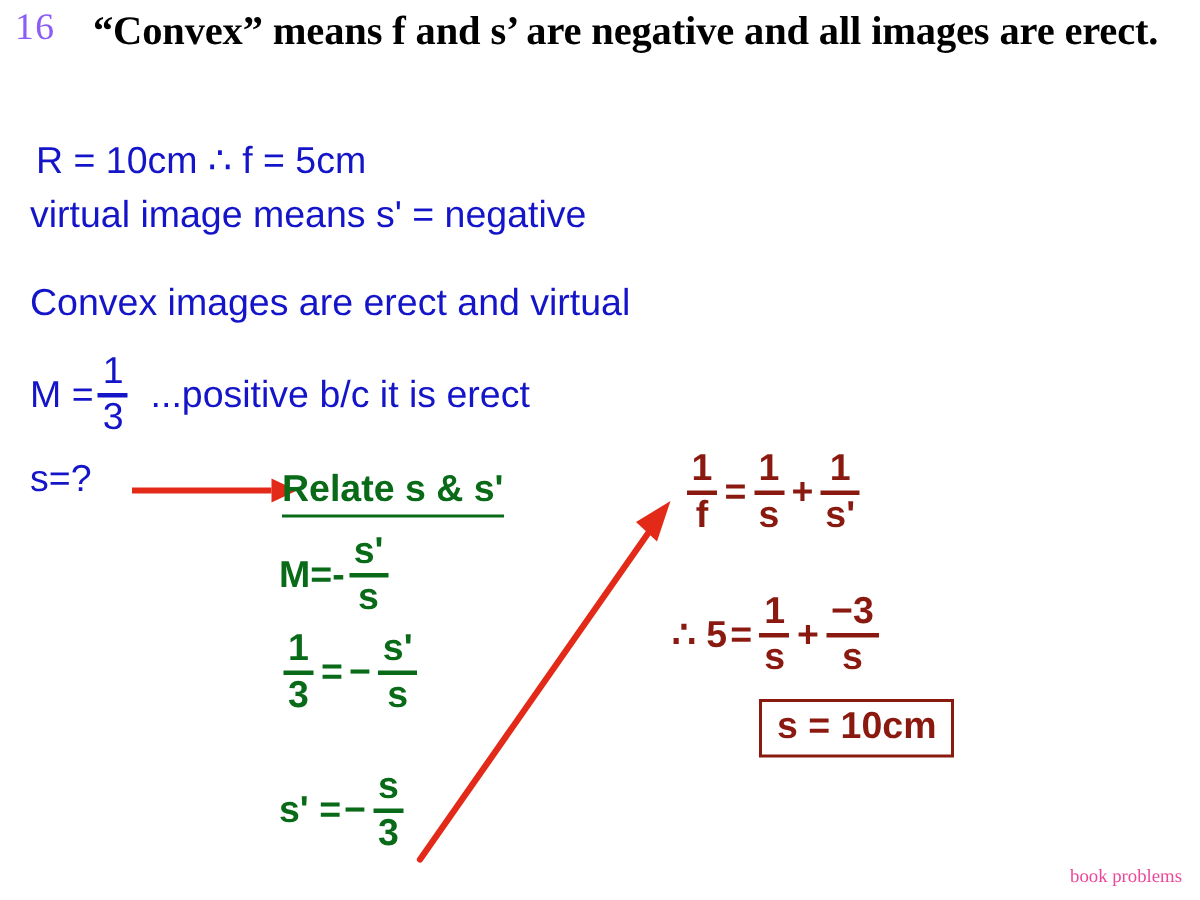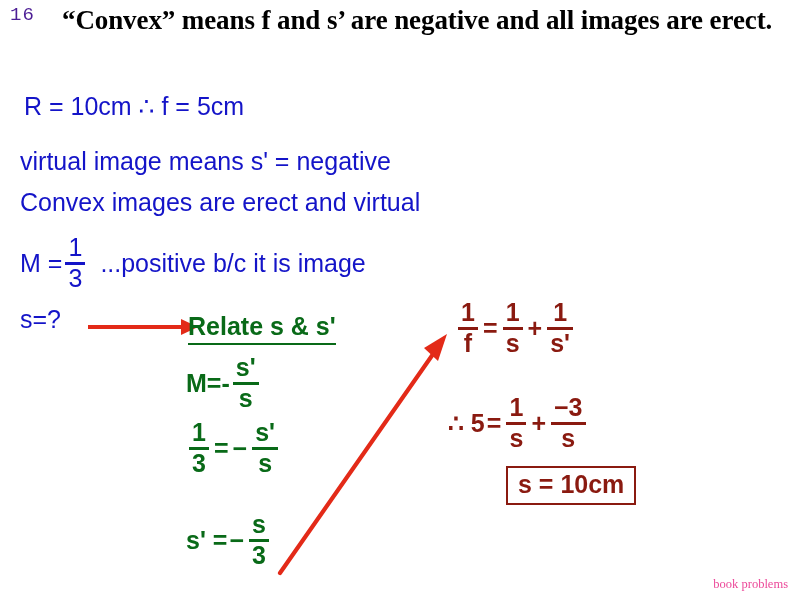--- a/index.html
+++ b/index.html
@@ -21,23 +21,23 @@
   
   #title-block {
     position: absolute;
     left: 10px;
     top: 4px;
     width: 780px;
     display: flex;
     align-items: flex-start;
   }
   #slide-number {
-    font-family: Liberation Mono, monospace;
-    font-size: 19px;
-    color: #4c1d95;
+    font-family: Liberation Serif, serif;
+    font-size: 25px;
+    color: #8b5cf6;
     line-height: 1.22;
     width: 52px;
     flex: 0 0 52px;
     letter-spacing: 1px;
   }
   #title-text {
     font-family: "Liberation Serif", serif;
     font-weight: bold;
     font-size: 27px;
     color: #000000;
@@ -139,32 +139,32 @@
 
 <div id="slide">
 
   <div id="title-block">
     <div id="slide-number">16</div>
     <div id="title-text">“Convex” means f and s’ are negative and all images are erect.</div>
   </div>
 
   <div class="row t-blue blue" style="left:24px; top:92px;">R = 10cm ∴ f = 5cm</div>
 
-  <div class="row t-blue blue" style="left:20px; top:147px;">virtual image means s' = negative</div>
+  <div class="row t-blue blue" style="left:20px; top:129px;">virtual image means s' = negative</div>
 
   <div class="row t-blue blue" style="left:20px; top:188px;text-align:right;">Convex images are erect and virtual</div>
 
   <div class="row t-blue blue" style="left:20px; top:235px;">
     <span>M =</span>
     <span class="frac blue">
       <span class="num">1</span>
       <span class="bar"></span>
       <span class="den">3</span>
     </span>
-    <span style="padding-left:12px;">...positive b/c it is image</span>
+    <span style="padding-left:12px;">...positive b/c it is erect</span>
   </div>
 
   <div class="row t-blue blue" style="left:20px; top:305px;">s=?</div>
 
   <svg class="arrow-svg" style="left:88px; top:312px;" width="110" height="30" viewBox="0 0 110 30">
     <line x1="0" y1="15" x2="93" y2="15" stroke="#E32A18" stroke-width="4"></line>
     <polygon points="93,7 110,15 93,23" fill="#E32A18"></polygon>
   </svg>
 
   <div class="row t-green green" style="left:188px; top:300px;">

